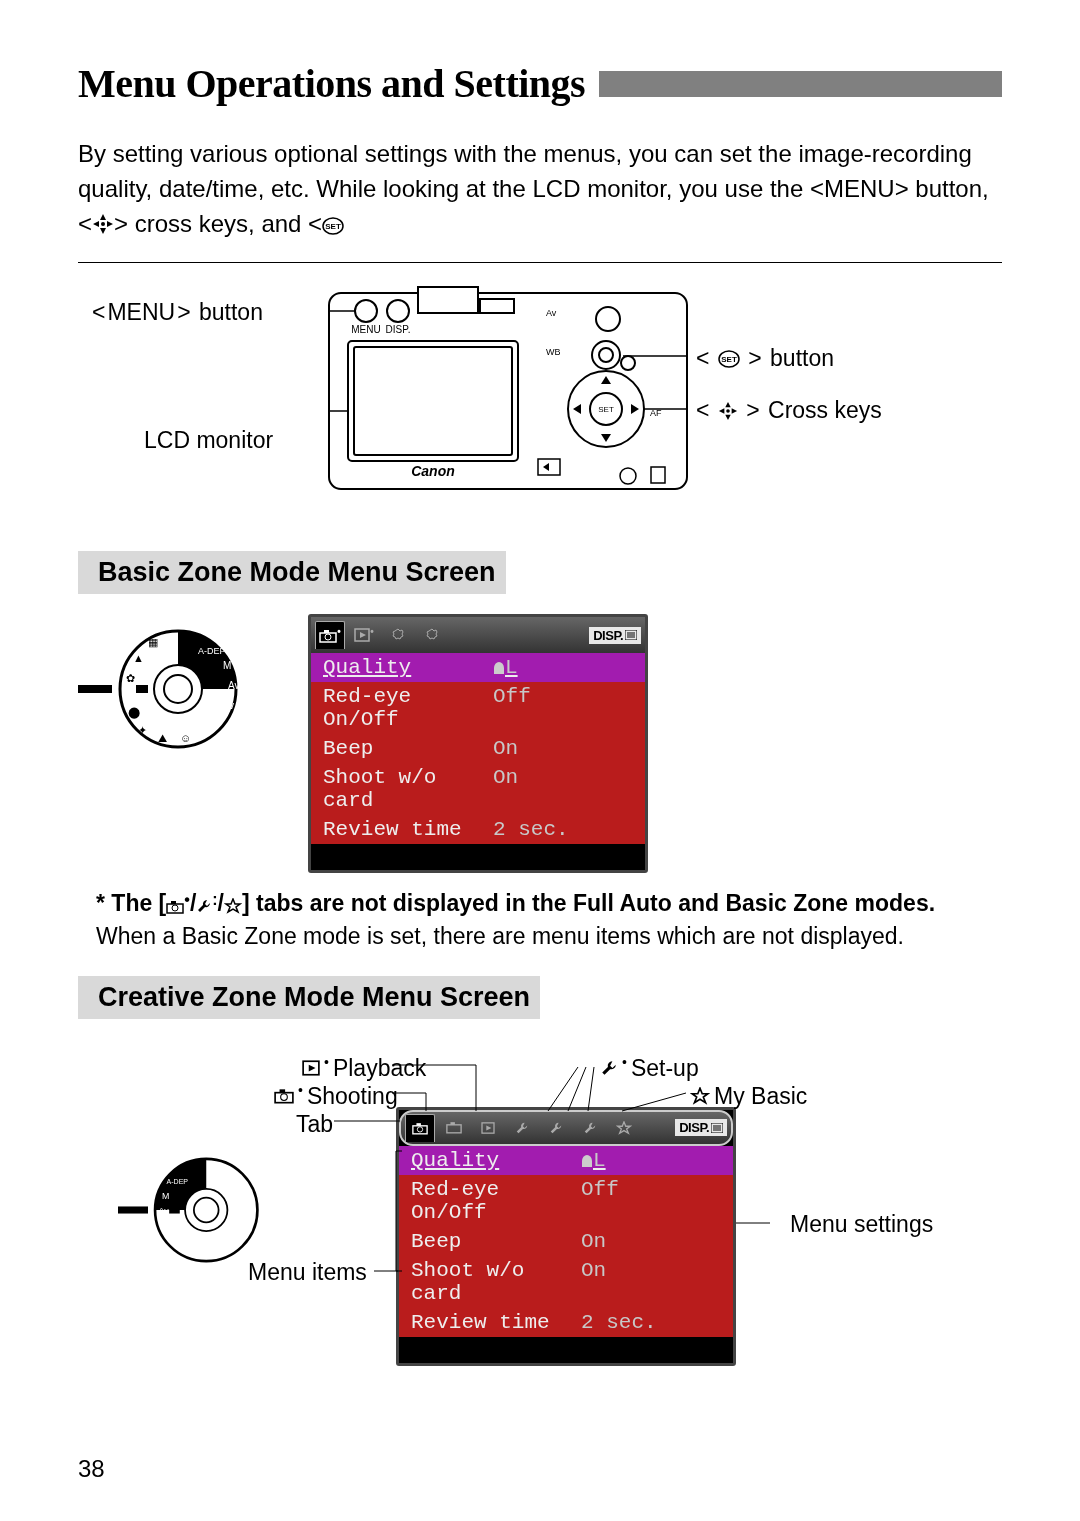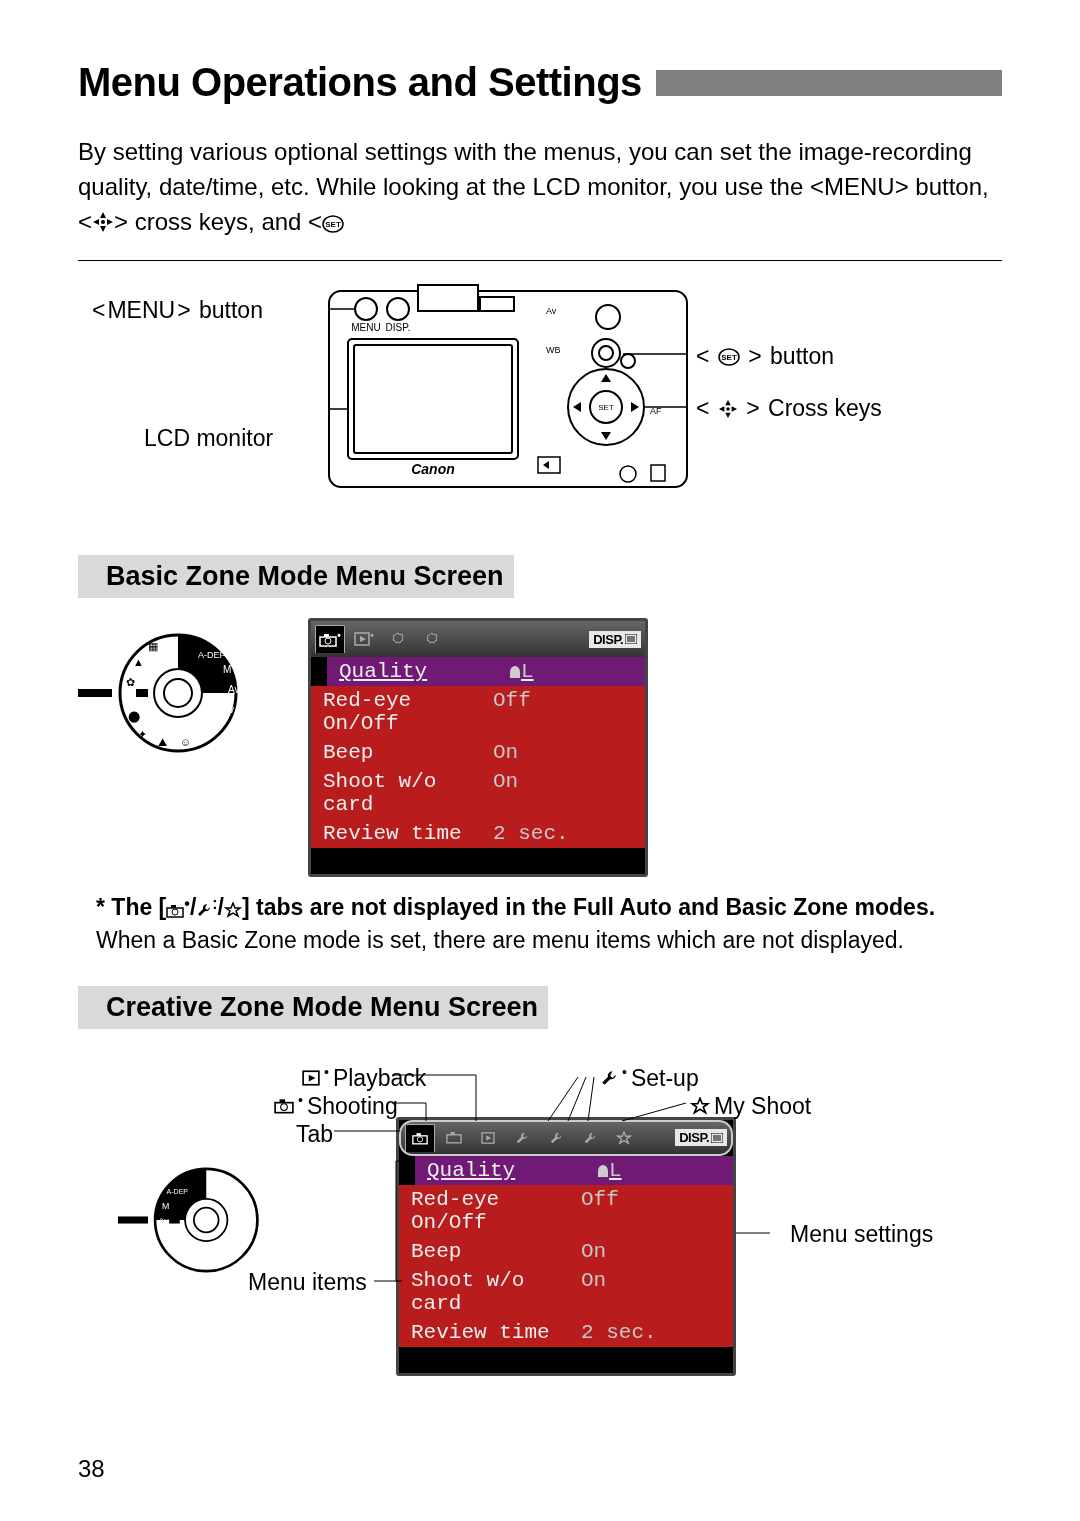--- a/index.html
+++ b/index.html
@@ -6,30 +6,30 @@
   body {
     width: 1080px;
     height: 1521px;
     background: #fff;
     font-family: Arial, Helvetica, sans-serif;
     color: #000;
     position: relative;
     padding: 60px 78px 40px 78px;
   }
   .title-row { display: flex; align-items: center; margin-bottom: 30px; }
-  .title { font-size: 40px; font-weight: bold; letter-spacing: -0.5px; }
+  .title { font-size: 40px; font-weight: bold; letter-spacing: -0.5px; font-family: Liberation Serif, serif; }
   .title-bar { flex: 1; height: 26px; background: #808080; margin-left: 14px; }
   .intro { font-size: 24px; line-height: 1.45; margin-bottom: 18px; }
   .hr { border: none; border-top: 1px solid #000; margin-bottom: 14px; }
   .diagram-area { position: relative; height: 240px; margin-bottom: 14px; }
   .camera-svg { position: absolute; left: 250px; top: 4px; }
   .diag-label { position: absolute; font-size: 23px; white-space: nowrap; display:flex; align-items:center; gap:2px; }
   .section-head {
     background: #d9d9d9; font-size: 27px; font-weight: bold;
-    padding: 6px 10px 6px 22px; display: inline-block; margin: 26px 0 20px 0;
+    padding: 6px 10px 6px 14px; display: inline-block; margin: 20px 0 20px 0;
     border-left: 6px solid #d9d9d9;
   }
   .bz-row { display: flex; align-items: flex-start; gap: 60px; margin-left: 0px; margin-bottom:14px;}
   .dial-svg { flex: 0 0 auto; }
   .menu-screen {
     background: #000; color: #eee; width: 340px;
     font-family: "Courier New", monospace; font-size: 21px;
     border: 3px solid #444; border-radius: 3px;
     padding-bottom: 26px;
   }
@@ -48,21 +48,21 @@
     border-radius: 2px 2px 0 0;
   }
   .disp-box {
     margin-left: auto; background: #e8e8e8; color: #000;
     font-size: 13px; font-weight: bold; padding: 1px 4px; letter-spacing: -0.5px;
     display:flex; align-items:center; gap:2px;
   }
   .menu-row {
     display: flex; padding: 3px 12px; background: #b91c1c;
   }
-  .menu-row.hl { background: #701a75; text-decoration: underline; text-underline-offset:2px;margin-left:16px;}
+  .menu-row.hl { background: #a21caf; text-decoration: underline; text-underline-offset:2px;}
   .menu-label { width: 170px; }
   .menu-val { color: #c8c8c8; }
   .footnote { font-size: 23px; line-height: 1.4; margin: 4px 0 4px 18px; }
   .footnote .bold { font-weight: bold; margin-top: 8px; }
   .footnote .sub { display:block;}
   .cz-area { position: relative; height: 330px; margin-top: 16px;}
   .cz-area .menu-screen { position: absolute; left: 318px; top: 52px; }
   .cz-lab { position: absolute; font-size: 23px; white-space: nowrap; }
   .page-num { position: absolute; bottom: 38px; left: 78px; font-size: 24px; }
   svg text { font-family: Arial, sans-serif; }
@@ -392,21 +392,21 @@
     <svg width="18" height="18" viewBox="0 0 16 16">
         <path d="M11 2 a4 4 0 0 0 -4 5 L2 12 l2 2 l5 -5 a4 4 0 0 0 5 -4 l-3 3 l-2 -2 z" fill="#000"></path>
       </svg>
       <span style="font-size:14px;position:relative;top:-6px">•</span>
     <span>Set-up</span>
   </div>
   <div class="cz-lab" style="left:612px;top:28px;display:flex;align-items:center;gap:4px">
     <svg width="20" height="18" viewBox="0 0 18 16">
         <path d="M9 1 l2 5 l5 0 l-4 3 l2 5 l-5 -3 l-5 3 l2 -5 l-4 -3 l5 0 z" fill="none" stroke="#000" stroke-width="1.5"></path>
       </svg>
-    <span>My Shoot</span>
+    <span>My Basic</span>
   </div>
   <div class="cz-lab" style="left:170px;top:204px">Menu items</div>
   <div class="cz-lab" style="left:712px;top:156px">Menu settings</div>
 </div>
 
 <div class="page-num">38</div>
 
 
 
 

